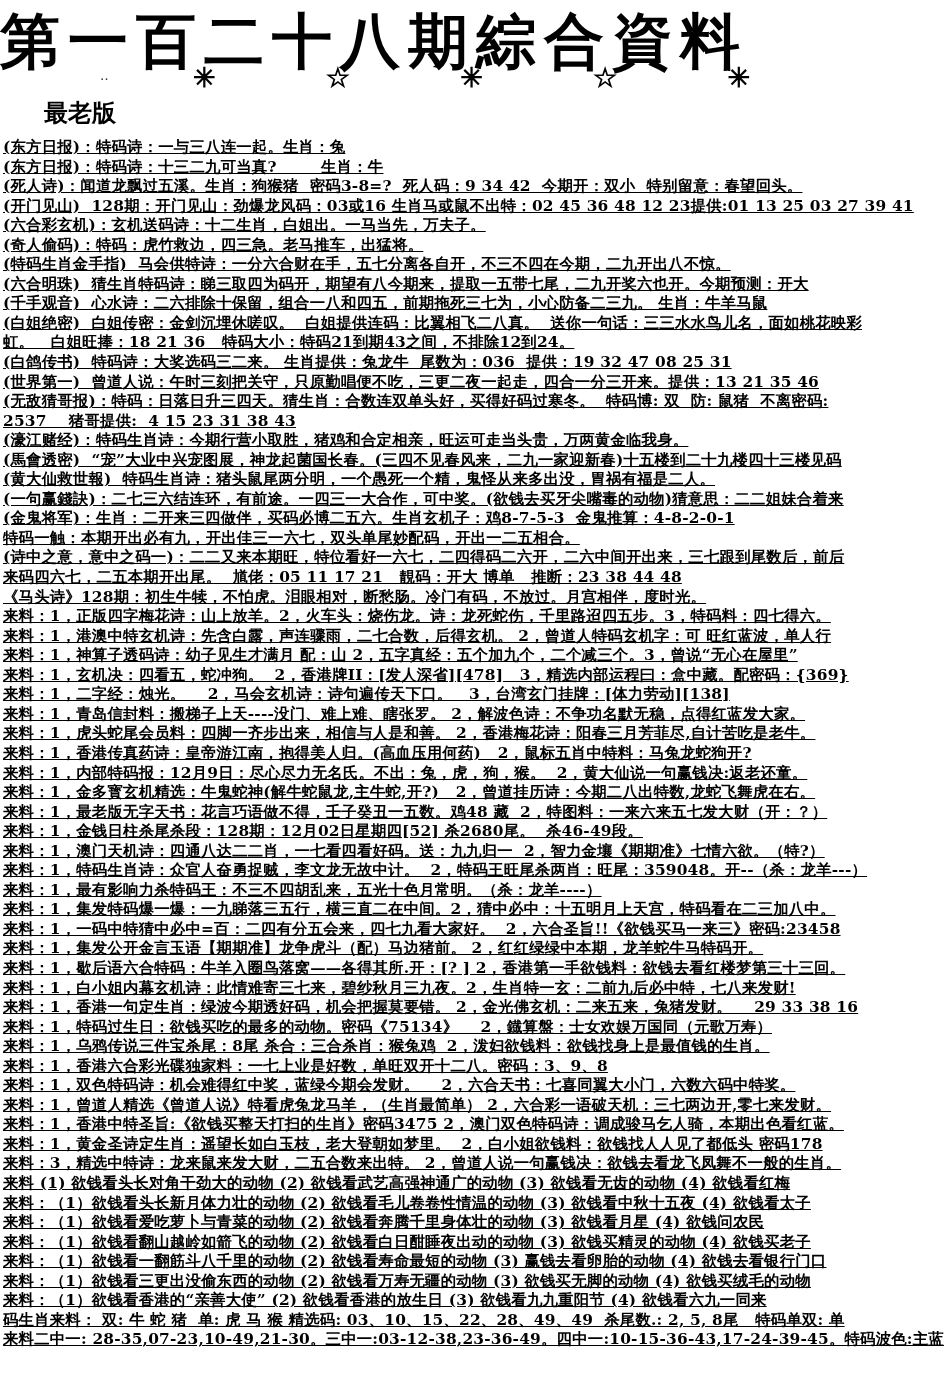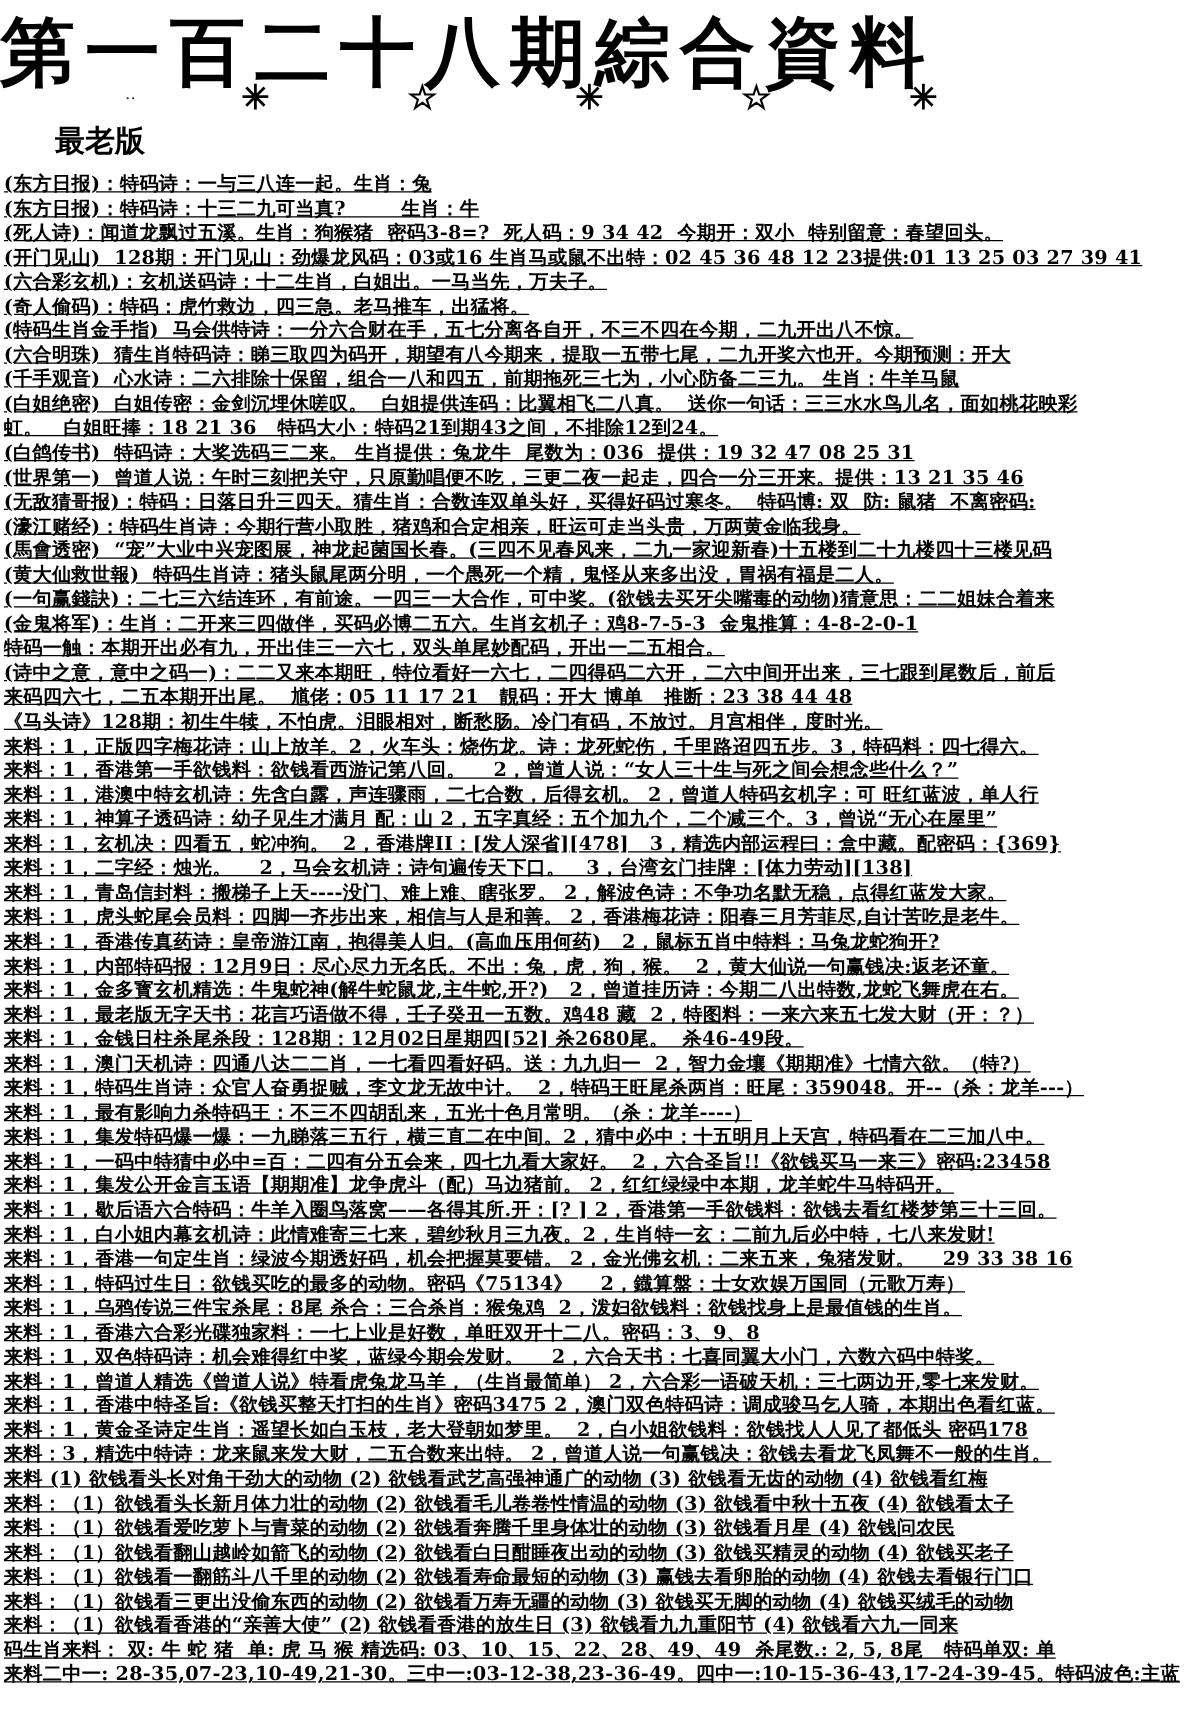--- a/index.html
+++ b/index.html
@@ -58,31 +58,31 @@
     <div class="line">(六合彩玄机)：玄机送码诗：十二生肖，白姐出。一马当先，万夫子。</div>
     <div class="line">(奇人偷码)：特码：虎竹救边，四三急。老马推车，出猛将。</div>
     <div class="line">(特码生肖金手指)  马会供特诗：一分六合财在手，五七分离各自开，不三不四在今期，二九开出八不惊。</div>
     <div class="line">(六合明珠)  猜生肖特码诗：睇三取四为码开，期望有八今期来，提取一五带七尾，二九开奖六也开。今期预测：开大</div>
     <div class="line">(千手观音)  心水诗：二六排除十保留，组合一八和四五，前期拖死三七为，小心防备二三九。 生肖：牛羊马鼠</div>
     <div class="line">(白姐绝密)  白姐传密：金剑沉埋休嗟叹。  白姐提供连码：比翼相飞二八真。  送你一句话：三三水水鸟儿名，面如桃花映彩</div>
     <div class="line">虹。   白姐旺捧：18 21 36   特码大小：特码21到期43之间，不排除12到24。</div>
     <div class="line">(白鸽传书)  特码诗：大奖选码三二来。 生肖提供：兔龙牛  尾数为：036  提供：19 32 47 08 25 31</div>
     <div class="line">(世界第一)  曾道人说：午时三刻把关守，只原勤唱便不吃，三更二夜一起走，四合一分三开来。提供：13 21 35 46</div>
     <div class="line">(无敌猜哥报)：特码：日落日升三四天。猜生肖：合数连双单头好，买得好码过寒冬。  特码博: 双  防: 鼠猪  不离密码:</div>
+    <div class="line">2537    猪哥提供:  4 15 23 31 38 43</div>
     <div class="line">(濠江赌经)：特码生肖诗：今期行营小取胜，猪鸡和合定相亲，旺运可走当头贵，万两黄金临我身。</div>
     <div class="line">(馬會透密)  “宠”大业中兴宠图展，神龙起菌国长春。(三四不见春风来，二九一家迎新春)十五楼到二十九楼四十三楼见码</div>
     <div class="line">(黄大仙救世報)  特码生肖诗：猪头鼠尾两分明，一个愚死一个精，鬼怪从来多出没，胃祸有福是二人。</div>
     <div class="line">(一句赢錢訣)：二七三六结连环，有前途。一四三一大合作，可中奖。(欲钱去买牙尖嘴毒的动物)猜意思：二二姐妹合着来</div>
     <div class="line">(金鬼将军)：生肖：二开来三四做伴，买码必博二五六。生肖玄机子：鸡8-7-5-3  金鬼推算：4-8-2-0-1</div>
     <div class="line">特码一触：本期开出必有九，开出佳三一六七，双头单尾妙配码，开出一二五相合。</div>
     <div class="line">(诗中之意，意中之码一)：二二又来本期旺，特位看好一六七，二四得码二六开，二六中间开出来，三七跟到尾数后，前后</div>
     <div class="line">来码四六七，二五本期开出尾。  馗佬：05 11 17 21   靚码：开大 博单   推断：23 38 44 48</div>
     <div class="line">《马头诗》128期：初生牛犊，不怕虎。泪眼相对，断愁肠。冷门有码，不放过。月宫相伴，度时光。</div>
     <div class="line">来料：1，正版四字梅花诗：山上放羊。2，火车头：烧伤龙。诗：龙死蛇伤，千里路迢四五步。3，特码料：四七得六。</div>
-    <div class="line">来料：1，香港第一手欲钱料：欲钱看西游记第八回。    2，曾道人说：“女人三十生与死之间会想念些什么？”</div>
     <div class="line">来料：1，港澳中特玄机诗：先含白露，声连骤雨，二七合数，后得玄机。 2，曾道人特码玄机字：可 旺红蓝波，单人行</div>
     <div class="line">来料：1，神算子透码诗：幼子见生才满月 配：山 2，五字真经：五个加九个，二个减三个。3，曾说“无心在屋里”</div>
     <div class="line">来料：1，玄机决：四看五，蛇冲狗。  2，香港牌II：[发人深省][478]   3，精选内部运程曰：盒中藏。配密码：{369}</div>
     <div class="line">来料：1，二字经：烛光。    2，马会玄机诗：诗句遍传天下口。   3，台湾玄门挂牌：[体力劳动][138]</div>
     <div class="line">来料：1，青岛信封料：搬梯子上天----没门、难上难、瞎张罗。 2，解波色诗：不争功名默无稳，点得红蓝发大家。</div>
     <div class="line">来料：1，虎头蛇尾会员料：四脚一齐步出来，相信与人是和善。 2，香港梅花诗：阳春三月芳菲尽,自计苦吃是老牛。</div>
     <div class="line">来料：1，香港传真药诗：皇帝游江南，抱得美人归。(高血压用何药)   2，鼠标五肖中特料：马兔龙蛇狗开?</div>
     <div class="line">来料：1，内部特码报：12月9日：尽心尽力无名氏。不出：兔，虎，狗，猴。  2，黄大仙说一句赢钱决:返老还童。</div>
     <div class="line">来料：1，金多寳玄机精选：牛鬼蛇神(解牛蛇鼠龙,主牛蛇,开?)   2，曾道挂历诗：今期二八出特数,龙蛇飞舞虎在右。</div>
     <div class="line">来料：1，最老版无字天书：花言巧语做不得，壬子癸丑一五数。鸡48 藏  2，特图料：一来六来五七发大财（开：？）</div>

